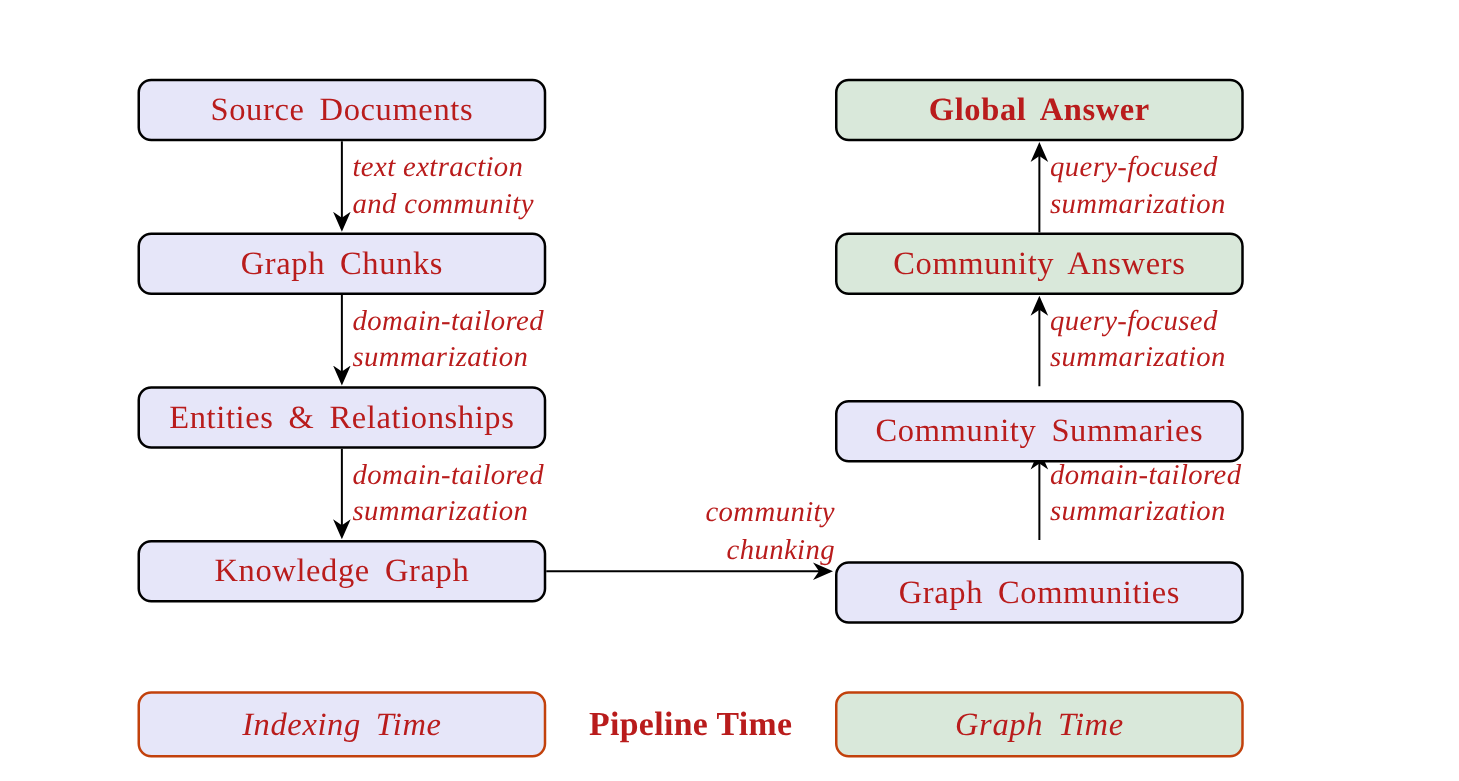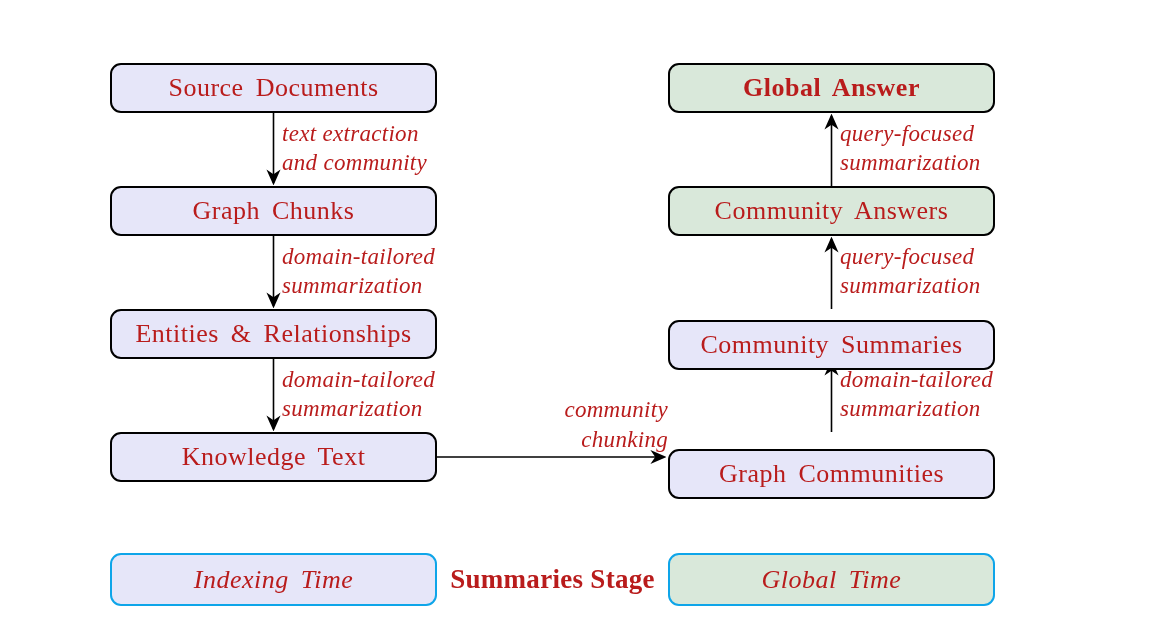--- a/index.html
+++ b/index.html
@@ -38,21 +38,21 @@
   .edge-label.centered {
     text-align: right;
     white-space: normal;
   }
   .legend-box {
     position: absolute;
     top: 553px;
     width: 327px;
     height: 53px;
     box-sizing: border-box;
-    border: 2px solid #0ea5e9;
+    border: 2px solid #c2410c;
     border-radius: 11px;
     display: flex;
     align-items: center;
     justify-content: center;
     font-style: italic;
     font-size: 26px;
     letter-spacing: 0.5px;
     word-spacing: 5px;
   }
   .stage-label {
@@ -100,21 +100,21 @@
   <div class="node" style="left: 110px; top: 63px; background-color: rgb(230, 230, 249);">
     <span>Source Documents</span>
   </div>
   <div class="node" style="left: 110px; top: 186px; background-color: rgb(230, 230, 249);">
     <span>Graph Chunks</span>
   </div>
   <div class="node" style="left: 110px; top: 309px; background-color: rgb(230, 230, 249);">
     <span>Entities &amp; Relationships</span>
   </div>
   <div class="node" style="left: 110px; top: 432px; background-color: rgb(230, 230, 249);">
-    <span>Knowledge Text</span>
+    <span>Knowledge Graph</span>
   </div>
 
   <div class="node" style="left: 668px; top: 63px; background-color: rgb(217, 232, 218); font-weight: bold;">
     <span>Global Answer</span>
   </div>
   <div class="node" style="left: 668px; top: 186px; background-color: rgb(217, 232, 218);">
     <span>Community Answers</span>
   </div>
   <div class="node" style="left: 668px; top: 320px; background-color: rgb(230, 230, 249);">
     <span>Community Summaries</span>
@@ -150,18 +150,18 @@
     <div>summarization</div>
   </div>
   <div class="edge-label" style="left:840px; top:119px;">
     <div>query-focused</div>
     <div>summarization</div>
   </div>
 
   <div class="legend-box" style="left: 110px; background-color: rgb(230, 230, 249);">
     <span>Indexing Time</span>
   </div>
-  <div class="stage-label">Summaries Stage</div>
+  <div class="stage-label">Pipeline Time</div>
   <div class="legend-box" style="left: 668px; background-color: rgb(217, 232, 218);">
-    <span>Global Time</span>
+    <span>Graph Time</span>
   </div>
 
 </div>
 
 </body></html>

